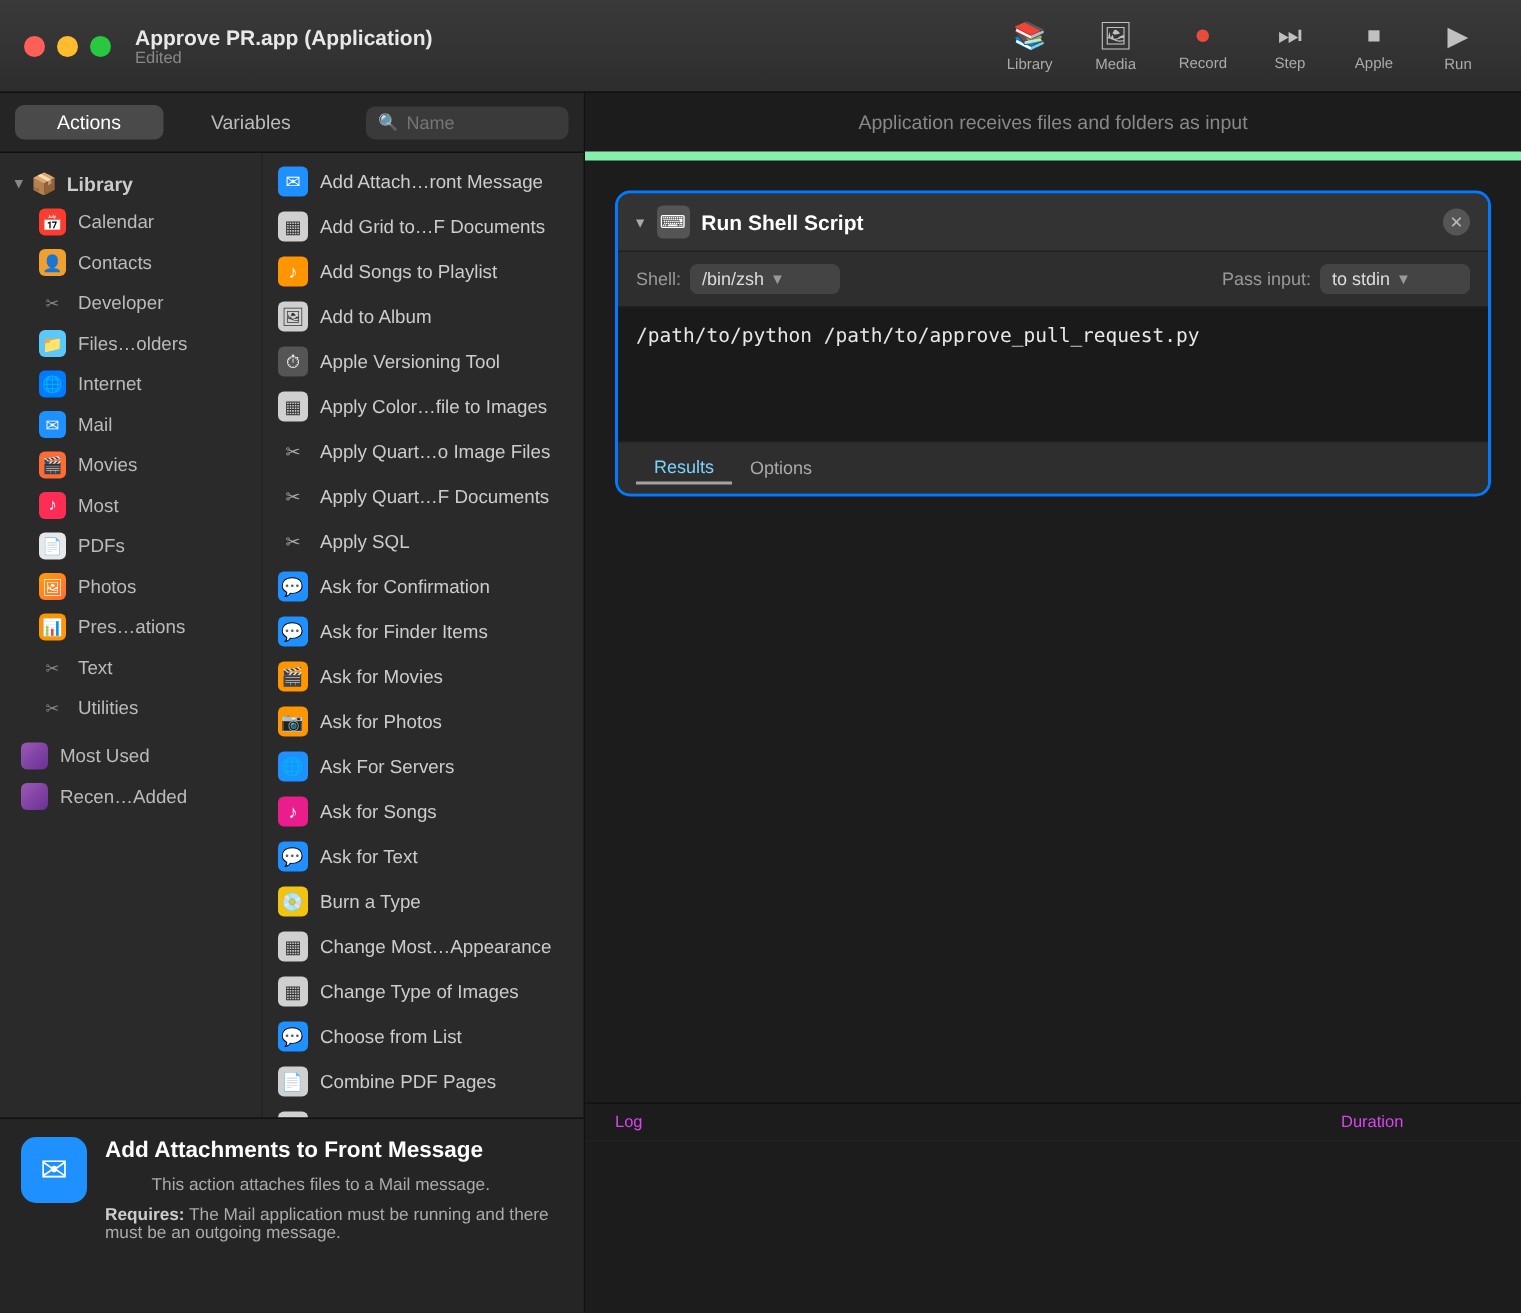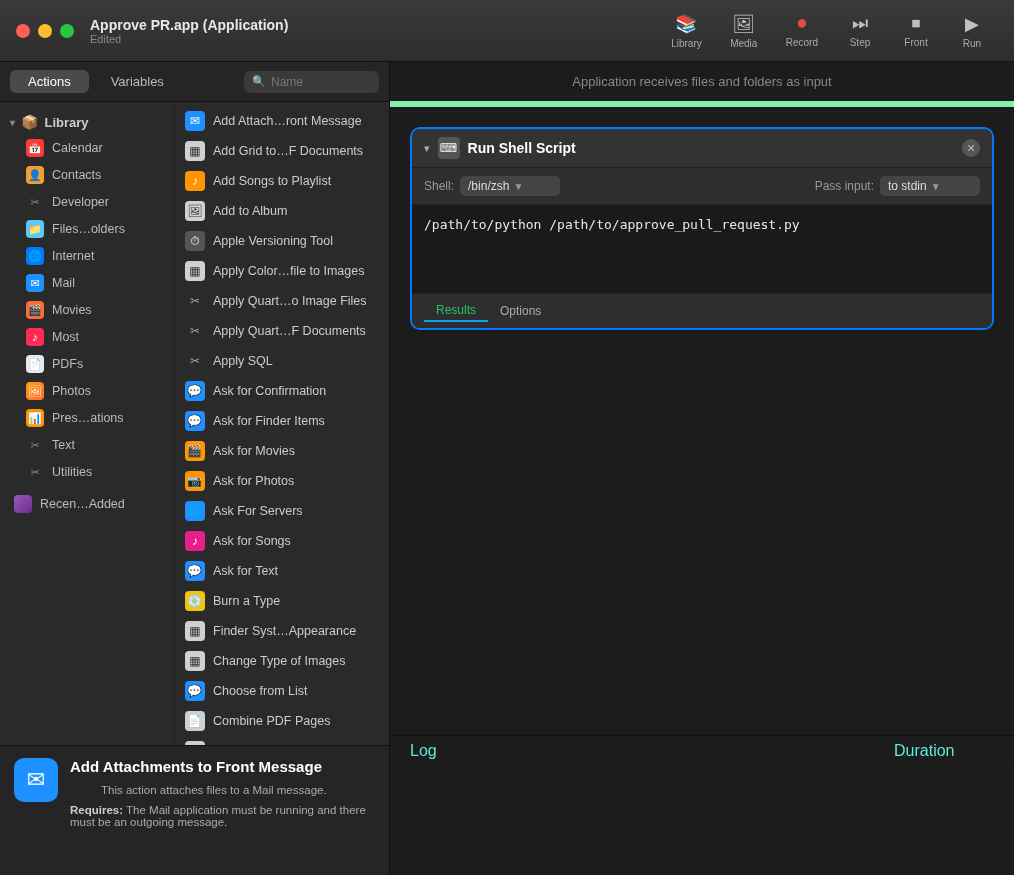--- a/index.html
+++ b/index.html
@@ -83,21 +83,21 @@
     
     .tab-bar {
       display: flex;
       align-items: center;
       padding: 8px 10px;
       gap: 4px;
       background: #252525;
       border-bottom: 1px solid #111;
     }
     .tab {
-      padding: 4px 18px;
+      padding: 4px 28px;
       border-radius: 6px;
       font-size: 13px;
       cursor: pointer;
       color: #bbb;
     }
     .tab.active {
       background: #4a4a4a;
       color: #fff;
       font-weight: 500;
     }
@@ -358,34 +358,34 @@
       padding: 6px 12px;
       background: #2e2e2e;
       border-top: 1px solid #222;
     }
     .cf-tab {
       font-size: 12px;
       color: #aaa;
       padding: 3px 12px;
       cursor: pointer;
     }
-    .cf-tab.active { color: #22c55e; border-bottom: 2px solid #0ea5e9; }
+    .cf-tab.active { color: #7dd3fc; border-bottom: 2px solid #a3a3a3; }
 
     
     .log-area {
       height: 140px;
       background: #1c1c1c;
       border-top: 1px solid #111;
     }
     .log-header {
       display: flex;
       padding: 6px 20px;
       border-bottom: 1px solid #222;
     }
-    .log-col { font-size: 16px; color: #5eead4; }
+    .log-col { font-size: 11px; color: #d946ef; }
     .log-col.log-name { flex: 1; }
     .log-col.log-dur { width: 100px; }
 
     .log-rows { padding: 6px 0; }
     .log-row {
       display: flex;
       padding: 4px 20px;
     }
     .log-row-col { font-size: 12px; color: #666; }
     .log-row-col.lr-name { flex: 1; }
@@ -416,21 +416,21 @@
     <div class="toolbar-btn">
       <span class="tb-icon" style="color:#e74c3c;">⏺</span>
       <span class="tb-label">Record</span>
     </div>
     <div class="toolbar-btn">
       <span class="tb-icon">⏭</span>
       <span class="tb-label">Step</span>
     </div>
     <div class="toolbar-btn">
       <span class="tb-icon">⏹</span>
-      <span class="tb-label">Front</span>
+      <span class="tb-label">Apple</span>
     </div>
     <div class="toolbar-btn">
       <span class="tb-icon">▶</span>
       <span class="tb-label">Run</span>
     </div>
   </div>
 </div>
 
 <div class="main">
 
@@ -502,20 +502,24 @@
           <div class="sidebar-item">
             <div class="si-icon" style="color:#888">✂</div>
             <span class="si-text">Text</span>
           </div>
           <div class="sidebar-item">
             <div class="si-icon" style="color:#888">✂</div>
             <span class="si-text">Utilities</span>
           </div>
         </div>
 
+        <div class="sidebar-item" style="padding-left:10px">
+          <div class="si-icon" style="width:18px;height:18px;border-radius:4px;background:linear-gradient(135deg,#9b59b6,#6a3093);"></div>
+          <span class="si-text">Most Used</span>
+        </div>
 
         <div class="sidebar-item" style="padding-left:10px">
           <div class="si-icon" style="width:18px;height:18px;border-radius:4px;background:linear-gradient(135deg,#9b59b6,#6a3093);"></div>
           <span class="si-text">Recen…Added</span>
         </div>
       </div>
 
       <div class="actions-list">
         <div class="action-item">
           <div class="ai-icon blue">✉</div>
@@ -580,21 +584,21 @@
         <div class="action-item">
           <div class="ai-icon blue">💬</div>
           <span>Ask for Text</span>
         </div>
         <div class="action-item">
           <div class="ai-icon yellow">💿</div>
           <span>Burn a Type</span>
         </div>
         <div class="action-item">
           <div class="ai-icon light">▦</div>
-          <span>Finder Syst…Appearance</span>
+          <span>Change Most…Appearance</span>
         </div>
         <div class="action-item">
           <div class="ai-icon light">▦</div>
           <span>Change Type of Images</span>
         </div>
         <div class="action-item">
           <div class="ai-icon blue">💬</div>
           <span>Choose from List</span>
         </div>
         <div class="action-item">

